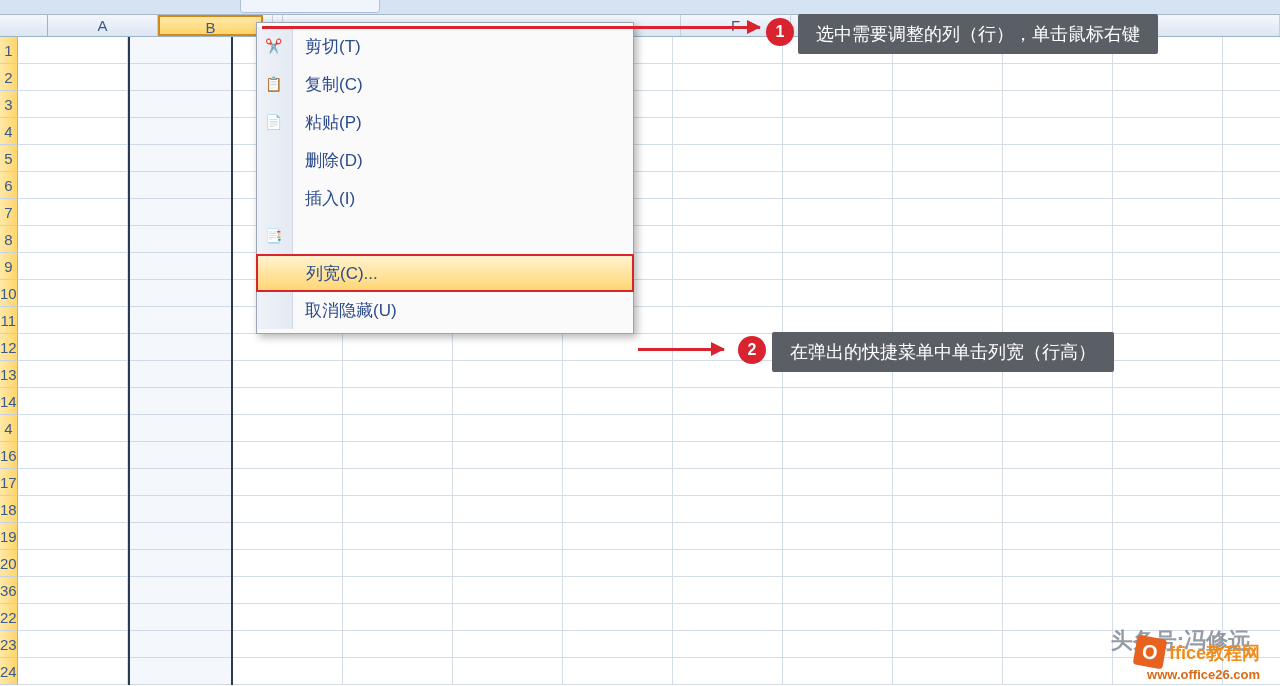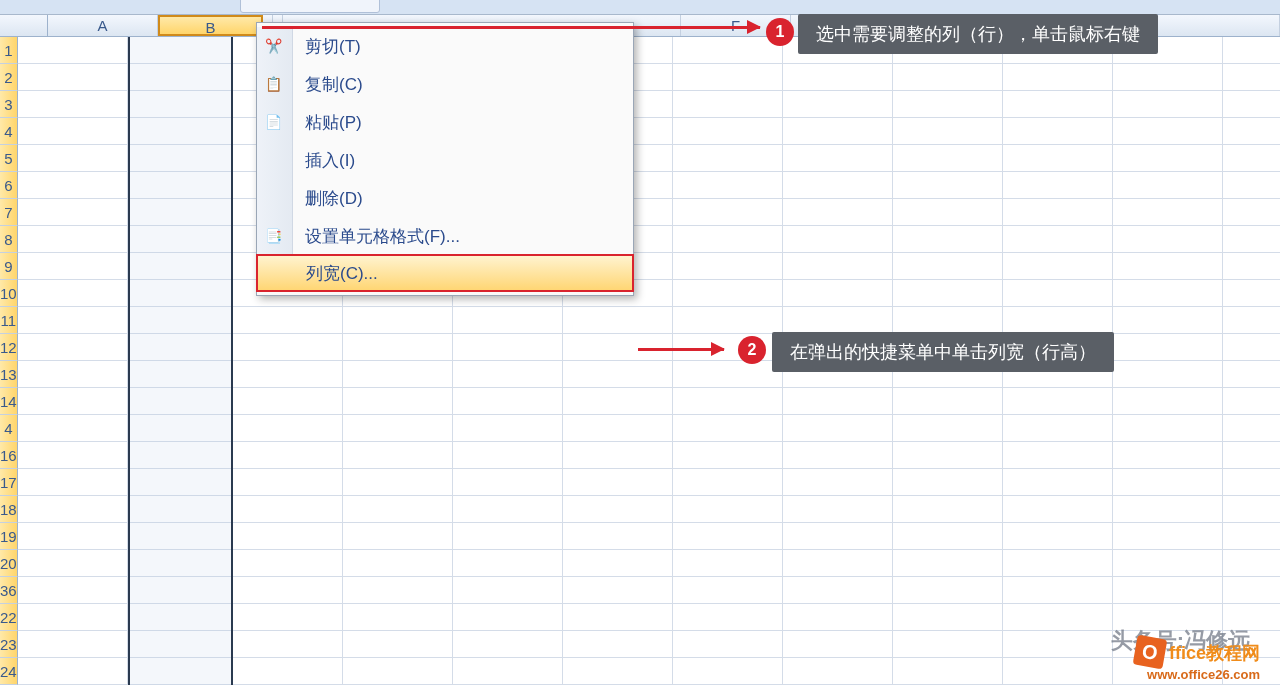--- a/index.html
+++ b/index.html
@@ -436,33 +436,36 @@
   <div class="ctx-item">
     <span class="ctx-icon">📋</span>
     <span class="ctx-label">复制(C)</span>
   </div>
   <div class="ctx-item">
     <span class="ctx-icon">📄</span>
     <span class="ctx-label">粘贴(P)</span>
   </div>
   <div class="ctx-item">
     <span class="ctx-icon"></span>
+    <span class="ctx-label">删除(D)</span>
+  </div>
+  <div class="ctx-item">
+    <span class="ctx-icon"></span>
     <span class="ctx-label">插入(I)</span>
   </div>
   <div class="ctx-item">
-    <span class="ctx-icon"></span>
-    <span class="ctx-label">删除(D)</span>
-  </div>
-  <div class="ctx-item">
     <span class="ctx-icon">📑</span>
-    <span class="ctx-label">设置单元格格式(F)...</span>
   </div>
   <div class="ctx-item highlighted">
     <span class="ctx-icon" style="background:transparent;border:none"></span>
     <span class="ctx-label">列宽(C)...</span>
+  </div>
+  <div class="ctx-item">
+    <span class="ctx-icon"></span>
+    <span class="ctx-label">取消隐藏(U)</span>
   </div>
 </div>
 
 <div class="arrow1"></div>
 <div class="badge" style="left:766px; top:18px">1</div>
 <div class="callout" style="left:798px; top:14px">选中需要调整的列（行），单击鼠标右键</div>
 
 <div class="arrow2"></div>
 <div class="badge" style="left:738px; top:336px">2</div>
 <div class="callout" style="left:772px; top:332px">在弹出的快捷菜单中单击列宽（行高）</div>

